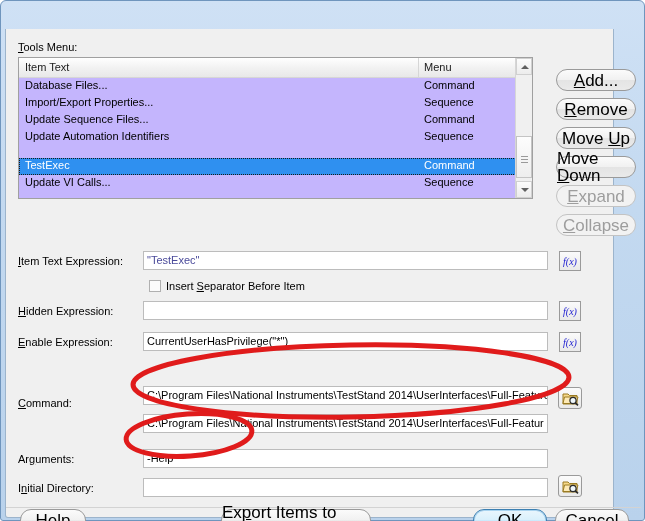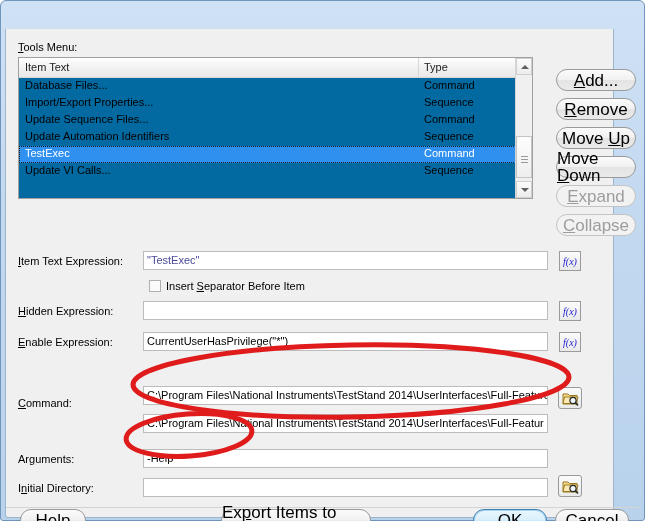--- a/index.html
+++ b/index.html
@@ -55,21 +55,21 @@
     box-sizing: border-box;
   }
   .lbl { position: absolute; font-size: 11px; white-space: nowrap; }
   .u { text-decoration: underline; }
 
   
   #list-label { left: 12px; top: 12px; }
   #listview {
     position: absolute; left: 12px; top: 28px;
     width: 515px; height: 142px;
-    background: #0369a1;
+    background: #c4b5fd;
     border: 1px solid #a0a0a0;
     box-sizing: border-box;
     overflow: hidden;
   }
   #list-header {
     position: relative; height: 19px;
     background: linear-gradient(180deg,#ffffff 0%,#f2f2f2 50%,#e8e8e8 100%);
     border-bottom: 1px solid #d6d6d6;
   }
   .hcell {
@@ -81,20 +81,21 @@
   }
   #rows { position: relative; }
   .row { position: relative; height: 17px; }
   .row .c1 { position: absolute; left: 6px; top: 1px; }
   .row .c2 { position: absolute; left: 405px; top: 1px; }
   .row.sel {
     background: #2f90f0;
     color: #fff;
     outline: 1px dotted #1a1a1a;
     outline-offset: -1px;
+    margin-top: 12px;
   }
   
   #vscroll {
     position: absolute; right: 0; top: 0; width: 17px; height: 140px;
     background: #f0f0f0; border-left: 1px solid #d6d6d6;
     box-sizing: border-box;
   }
   .sb-btn {
     position: absolute; left: 0; width: 16px; height: 17px;
     background: linear-gradient(180deg,#fcfcfc,#ececec);
@@ -227,21 +228,21 @@
 
 
   <div id="client">
 
     <div class="lbl" id="list-label"><span class="u">T</span>ools Menu:</div>
 
     <div id="listview">
       <div id="list-header">
         <div class="hcell" style="left:6px;">Item Text</div>
         <div id="hcol-sep"></div>
-        <div class="hcell" style="left:405px;">Type</div>
+        <div class="hcell" style="left:405px;">Menu</div>
       </div>
       <div id="rows">
         <div class="row">
           <span class="c1">Database Files...</span>
           <span class="c2">Command</span>
         </div>
         <div class="row">
           <span class="c1">Import/Export Properties...</span>
           <span class="c2">Sequence</span>
         </div>

